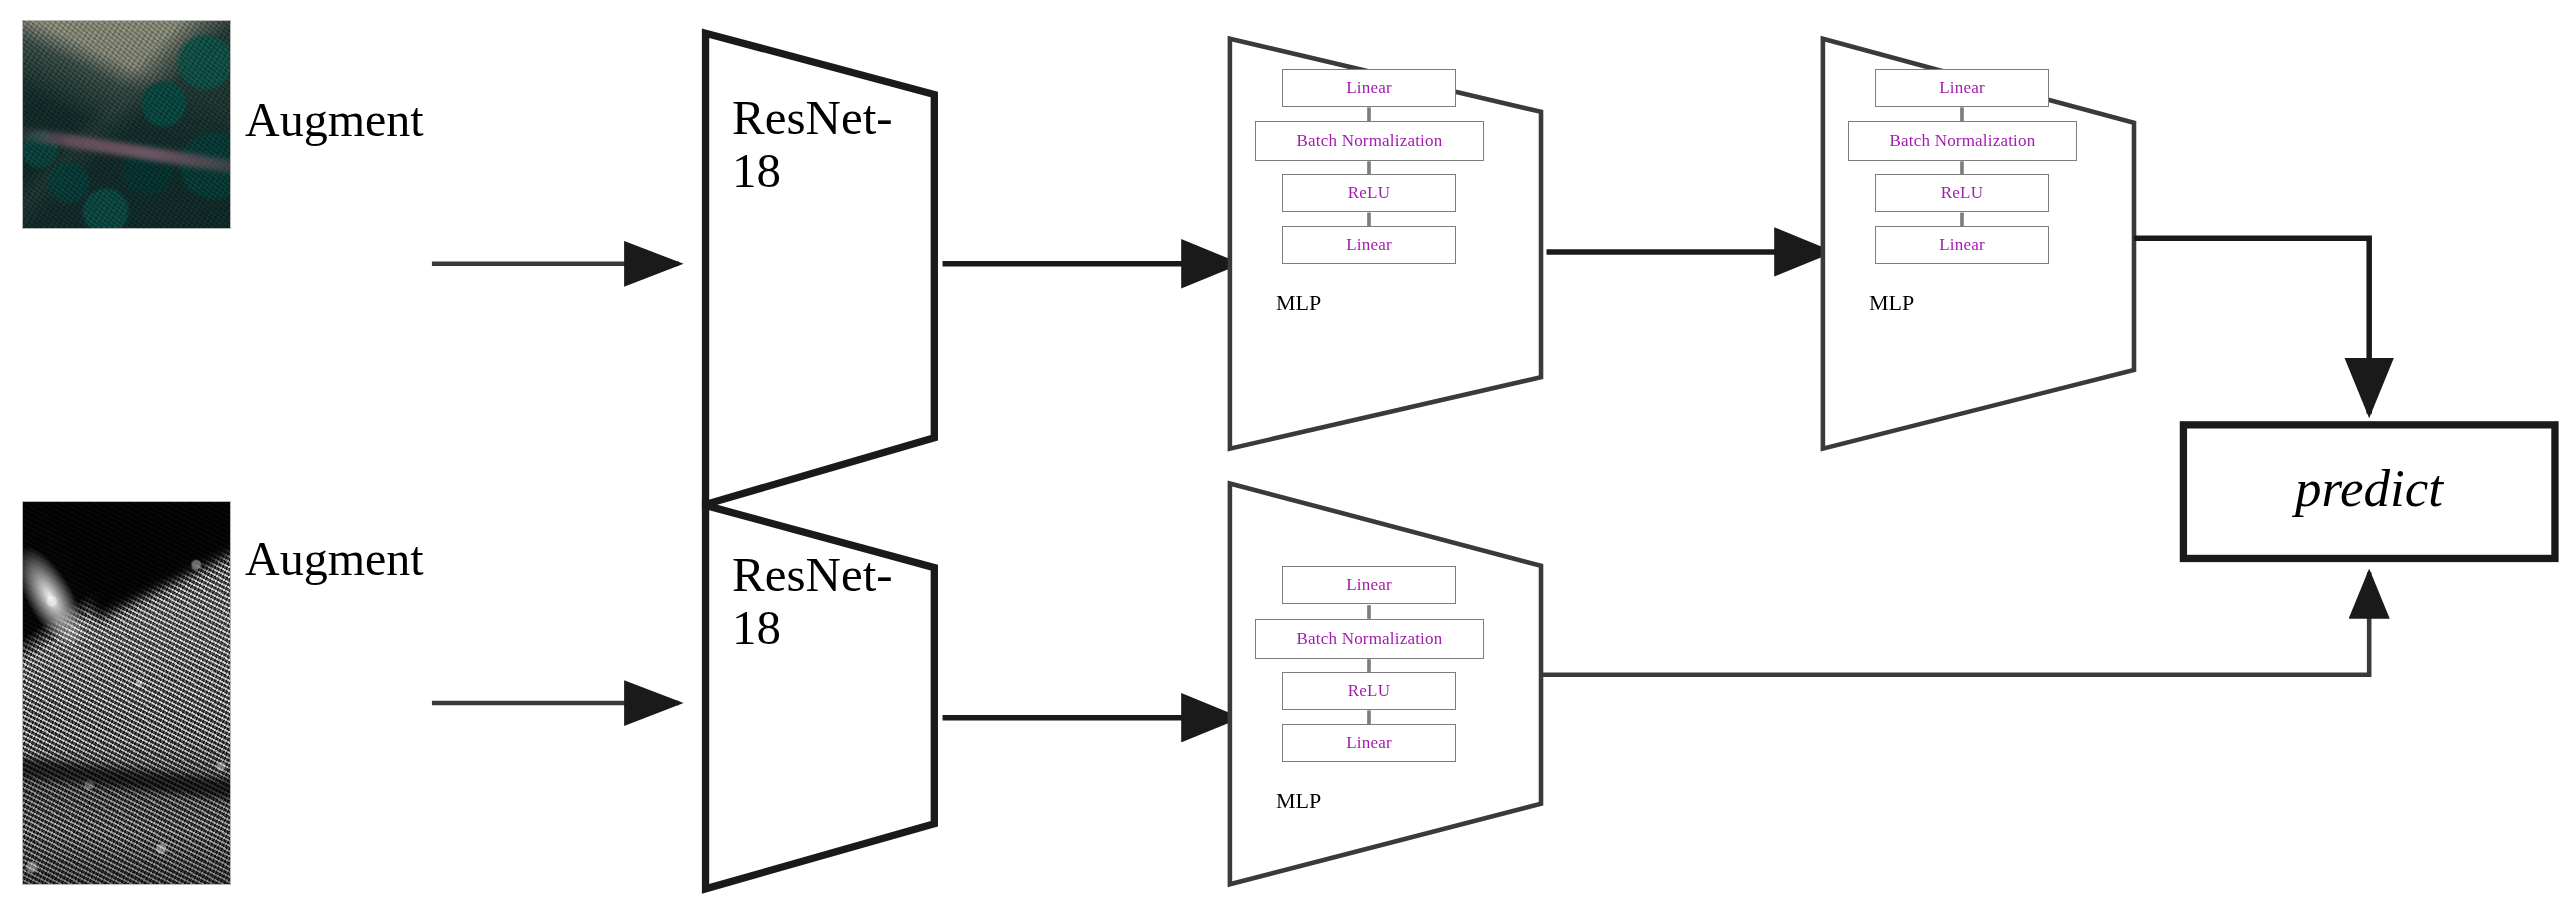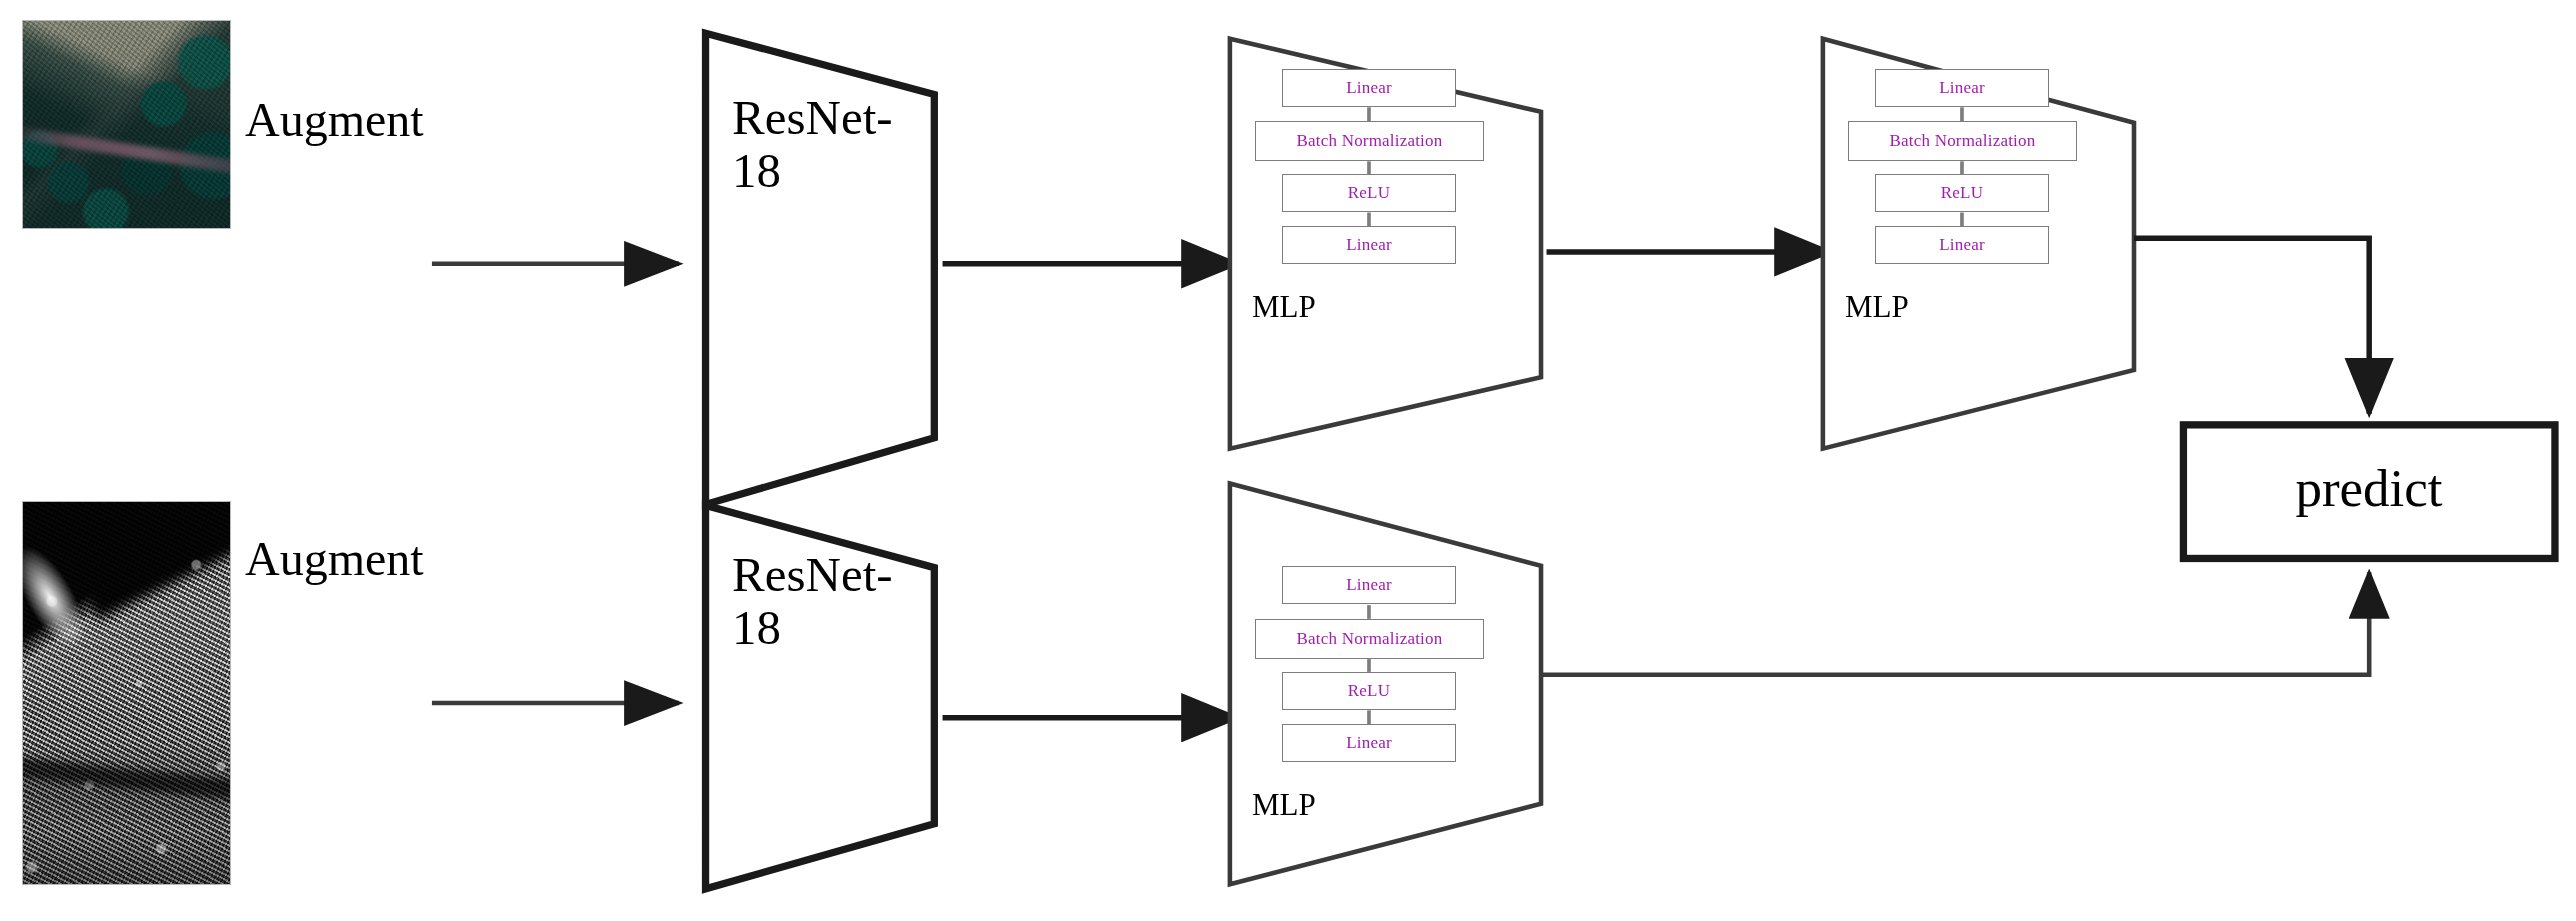--- a/index.html
+++ b/index.html
@@ -150,21 +150,21 @@
     line-height: 1.05;
   }
   .augment-label { font-size: 48px; }
   .resnet-label {
     position: absolute;
     width: 174px;
     text-align: left;
     font-size: 49px;
     line-height: 1.08;
   }
-  .mlp-label { font-size: 31px; }
+  .mlp-label { font-size: 22px; margin-left: 24px; }
   .predict-label {
     position: absolute;
     text-align: center;
     font-size: 53px;
   }
 
   
   .mlp-cell {
     position: absolute;
     box-sizing: border-box;
@@ -261,21 +261,21 @@
     <span>ResNet-</span><br>
     <span>18</span>
   </div>
 
   <div class="mlp-cell" style="left:1282px; top:566px; width:174px; height:38px;">Linear</div>
   <div class="mlp-cell" style="left:1255px; top:619px; width:229px; height:40px;">Batch Normalization</div>
   <div class="mlp-cell" style="left:1282px; top:672px; width:174px; height:38px;">ReLU</div>
   <div class="mlp-cell" style="left:1282px; top:724px; width:174px; height:38px;">Linear</div>
   <div class="lbl mlp-label" style="left:1252px; top:789px;">MLP</div>
 
-  <div class="predict-label" style="left:2183px; top:458px; width:372px;">predict</div>
+  <div class="predict-label" style="left:2183px; top:458px; width:372px;font-style:italic;">predict</div>
 
   <svg style="position:absolute; left:0; top:0; width:2576px; height:922px; pointer-events:none;" viewBox="0 0 2815 1007">
 
     <line x1="1496" y1="117" x2="1496" y2="132" stroke="#7d7d7d" stroke-width="4"></line>
     <line x1="1496" y1="176" x2="1496" y2="190" stroke="#7d7d7d" stroke-width="4"></line>
     <line x1="1496" y1="232" x2="1496" y2="247" stroke="#7d7d7d" stroke-width="4"></line>
 
     <line x1="2144" y1="117" x2="2144" y2="132" stroke="#7d7d7d" stroke-width="4"></line>
     <line x1="2144" y1="176" x2="2144" y2="190" stroke="#7d7d7d" stroke-width="4"></line>
     <line x1="2144" y1="232" x2="2144" y2="247" stroke="#7d7d7d" stroke-width="4"></line>

